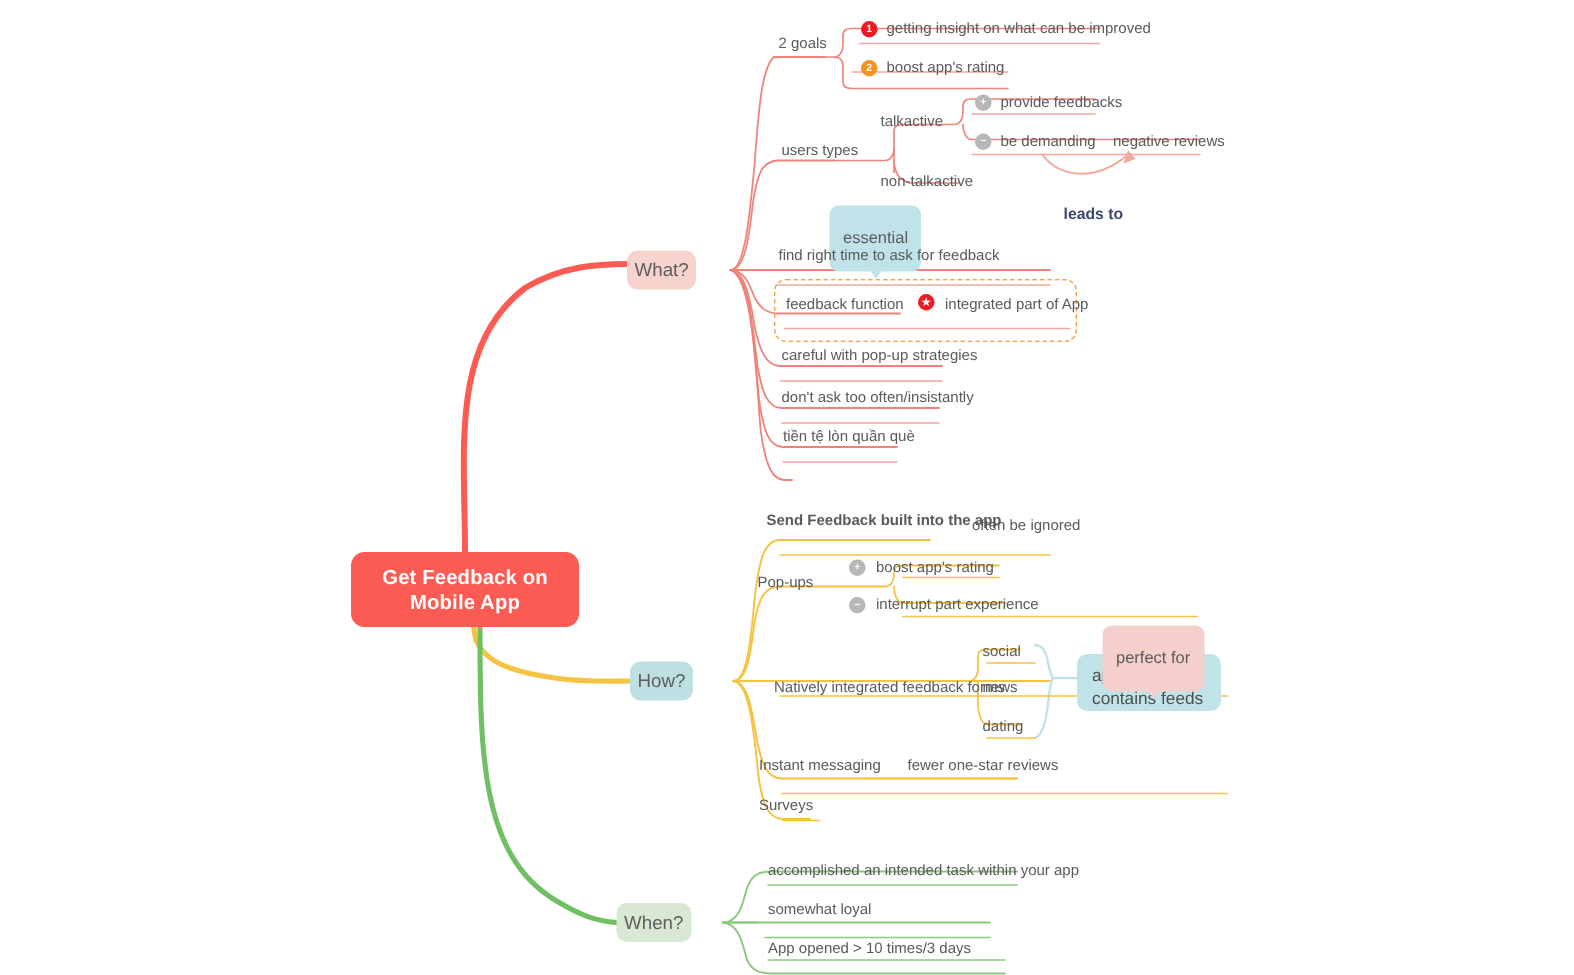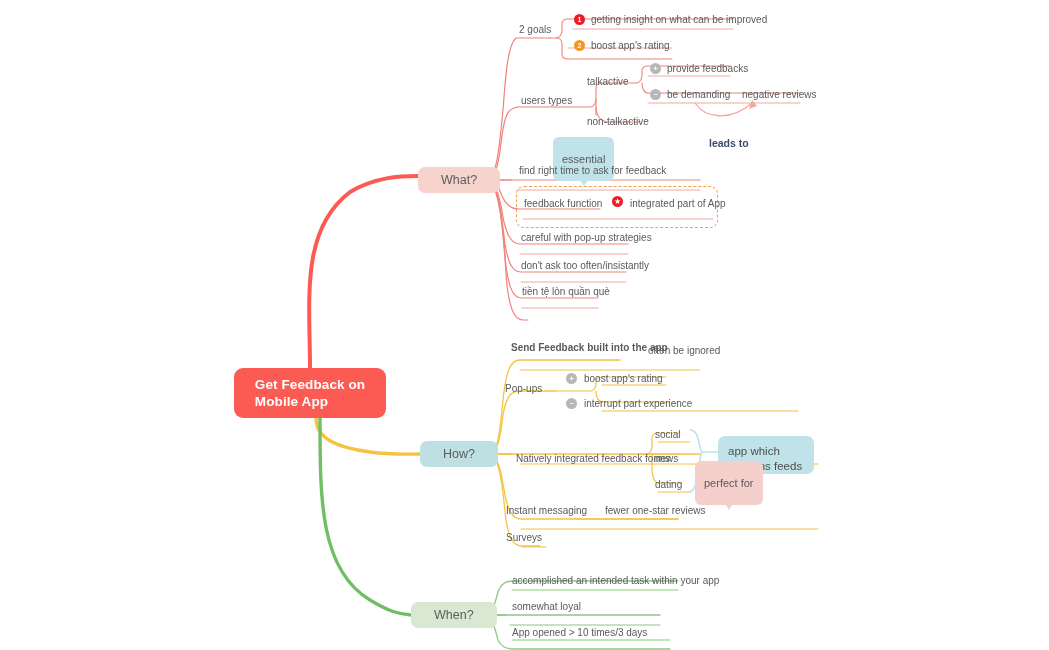--- a/index.html
+++ b/index.html
@@ -11,27 +11,27 @@
   #canvas{position:absolute;inset:0;width:1049px;height:650px;}
   svg.links{position:absolute;left:0;top:0;width:1049px;height:650px;pointer-events:none;}
 
   .node{position:absolute;box-sizing:border-box;}
 
   
   .root{
     left:234px;top:368px;width:152px;height:50px;
     background:#FB5B52;border-radius:9px;
     color:#ffffff;font-size:13.5px;font-weight:bold;line-height:17px;
-    display:flex;align-items:center;justify-content:center;text-align:left;
+    display:flex;align-items:center;justify-content:center;text-align:center;
     letter-spacing:.1px;
   }
 
   
   .pill{
-    border-radius:7px;height:26px;padding:0 23px;
+    border-radius:7px;height:26px;padding:0 5px;
     display:flex;align-items:center;justify-content:center;
     font-size:12.5px;color:#5d5d5d;
   }
   .pill.what{left:418px;top:167px;background:#F6D3CC;}
   .pill.how {left:420px;top:441px;background:#BFE0E3;}
   .pill.when{left:411px;top:602px;background:#D9E8D2;}
 
   
   .leaf{
     position:absolute;font-size:10px;color:#5a5a5a;white-space:nowrap;
@@ -260,21 +260,21 @@
   <div class="leaf" style="left:584px;top:398px;">interrupt part experience</div>
 
   <div class="leaf" style="left:506px;top:453px;margin-left:10px;">Natively integrated feedback forms</div>
   <div class="leaf" style="left:655px;top:429px;">social</div>
   <div class="leaf" style="left:655px;top:453px;">news</div>
   <div class="leaf" style="left:655px;top:479px;">dating</div>
 
   <div class="bigbox" style="left:718px;top:436px;width:96px;height:38px;">
     <span>app which contains feeds</span>
   </div>
-  <div class="callout pink" style="left:695px;top:417px;margin-top:44px;">
+  <div class="callout pink" style="left:735px;top:417px;">
     <span>perfect for</span>
   </div>
 
   <div class="leaf" style="left:506px;top:505px;">Instant messaging</div>
   <div class="leaf" style="left:597px;top:505px;padding-left:8px;">fewer one-star reviews</div>
   <div class="leaf" style="left:506px;top:532px;">Surveys</div>
 
   <div class="leaf" style="left:512px;top:575px;">accomplished an intended task within your app</div>
   <div class="leaf" style="left:512px;top:601px;">somewhat loyal</div>
   <div class="leaf" style="left:512px;top:627px;">App opened &gt; 10 times/3 days</div>

